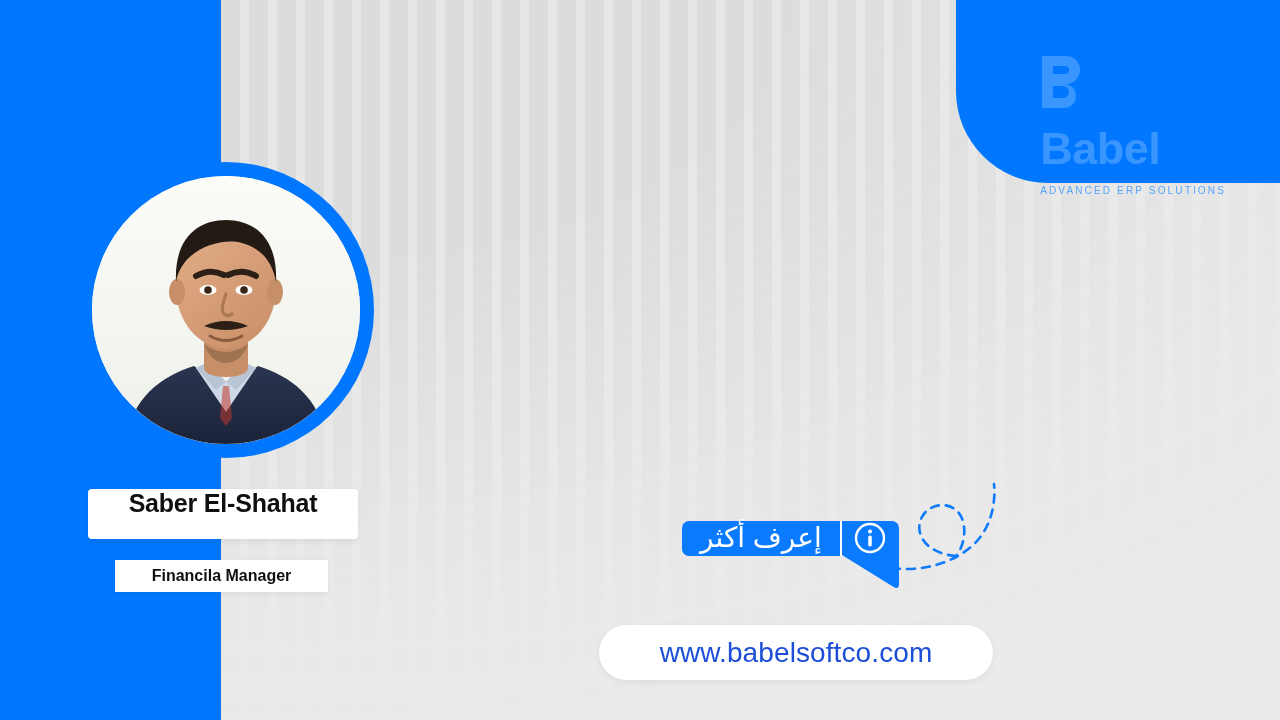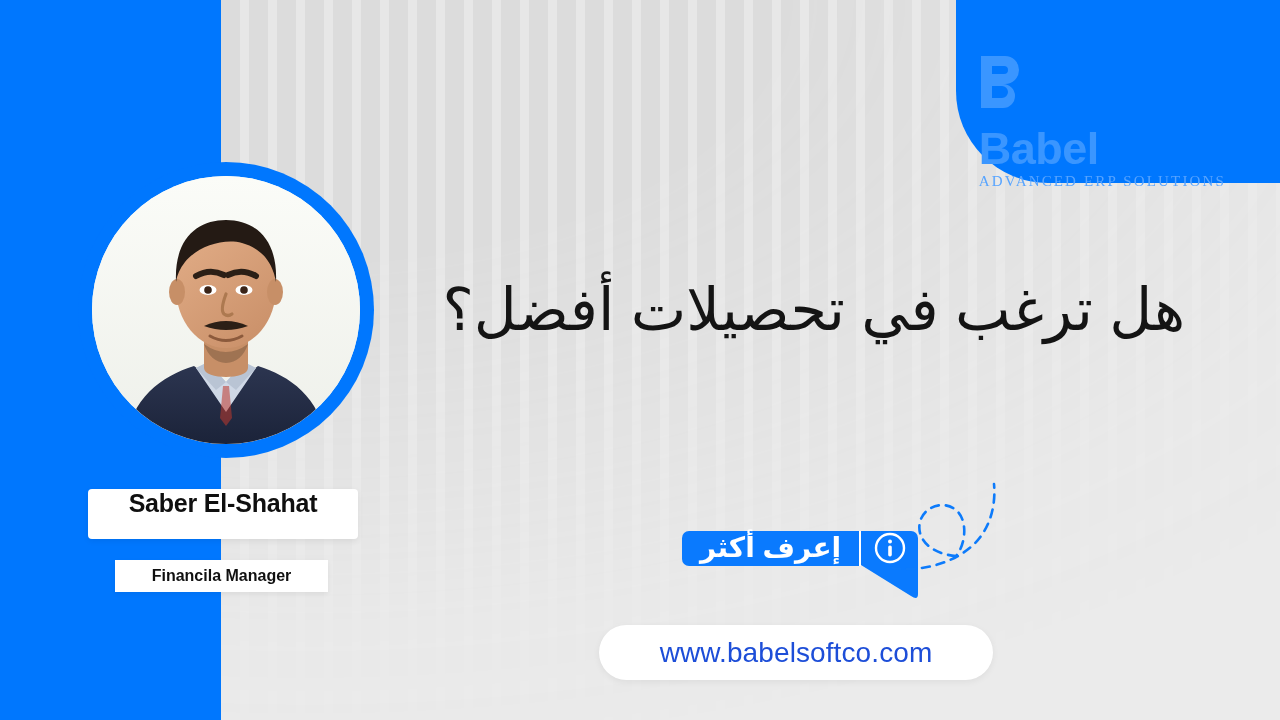--- a/index.html
+++ b/index.html
@@ -87,27 +87,26 @@
     padding-top: 2px;
   }
   .logo-word {
     font-size: 45px;
     line-height: 46px;
     font-weight: bold;
     color: #3a96ff;
     letter-spacing: -0.5px;
   }
   .logo-tagline {
-    font-size: 15px;
+    font-size: 10px;
     line-height: 14px;
     letter-spacing: 2.15px;
     color: #57a4ff;
-    margin-top: 2px;
+    margin-top: 12px;
     white-space: nowrap;
-    font-family: Liberation Serif, serif;
   }
 
   
   .portrait {
     position: absolute;
     left: 78px;
     top: 162px;
     width: 296px;
     height: 296px;
     border-radius: 50%;
@@ -197,22 +196,21 @@
     white-space: nowrap;
   }
 
   
   .cta {
     position: absolute;
     left: 682px;
     top: 521px;
     height: 54px;
     display: flex;
-    align-items: center;
-    font-weight: bold;
+    align-items: flex-start;
   }
   .cta-label {
     background: #0a7afe;
     color: #ffffff;
     direction: rtl;
     font-size: 28px;
     display: flex;
     align-items: center;
     justify-content: center;
     padding: 0 18px 2px 18px;
@@ -354,21 +352,20 @@
     </div>
   </div>
 
   <div class="name-card">
     <span class="name-card-text">Saber El-Shahat</span>
   </div>
   <div class="title-card">
     <span class="title-card-text">Financila Manager</span>
   </div>
 
-  <div class="headline">هل ترغب في تحصيلات أفضل؟</div>
 
   <div class="cta">
     <div class="cta-label">إعرف أكثر</div>
     <div class="cta-icon-panel">
       <svg class="info-icon" viewBox="0 0 34 34" aria-hidden="true">
         <circle cx="17" cy="17" r="14" fill="none" stroke="#ffffff" stroke-width="2.4"></circle>
         <circle cx="17" cy="10.4" r="2.0" fill="#ffffff"></circle>
         <rect x="15.2" y="14.4" width="3.6" height="11" rx="1.6" fill="#ffffff"></rect>
       </svg>
       <svg class="cta-tail" viewBox="0 0 57 36" aria-hidden="true">

